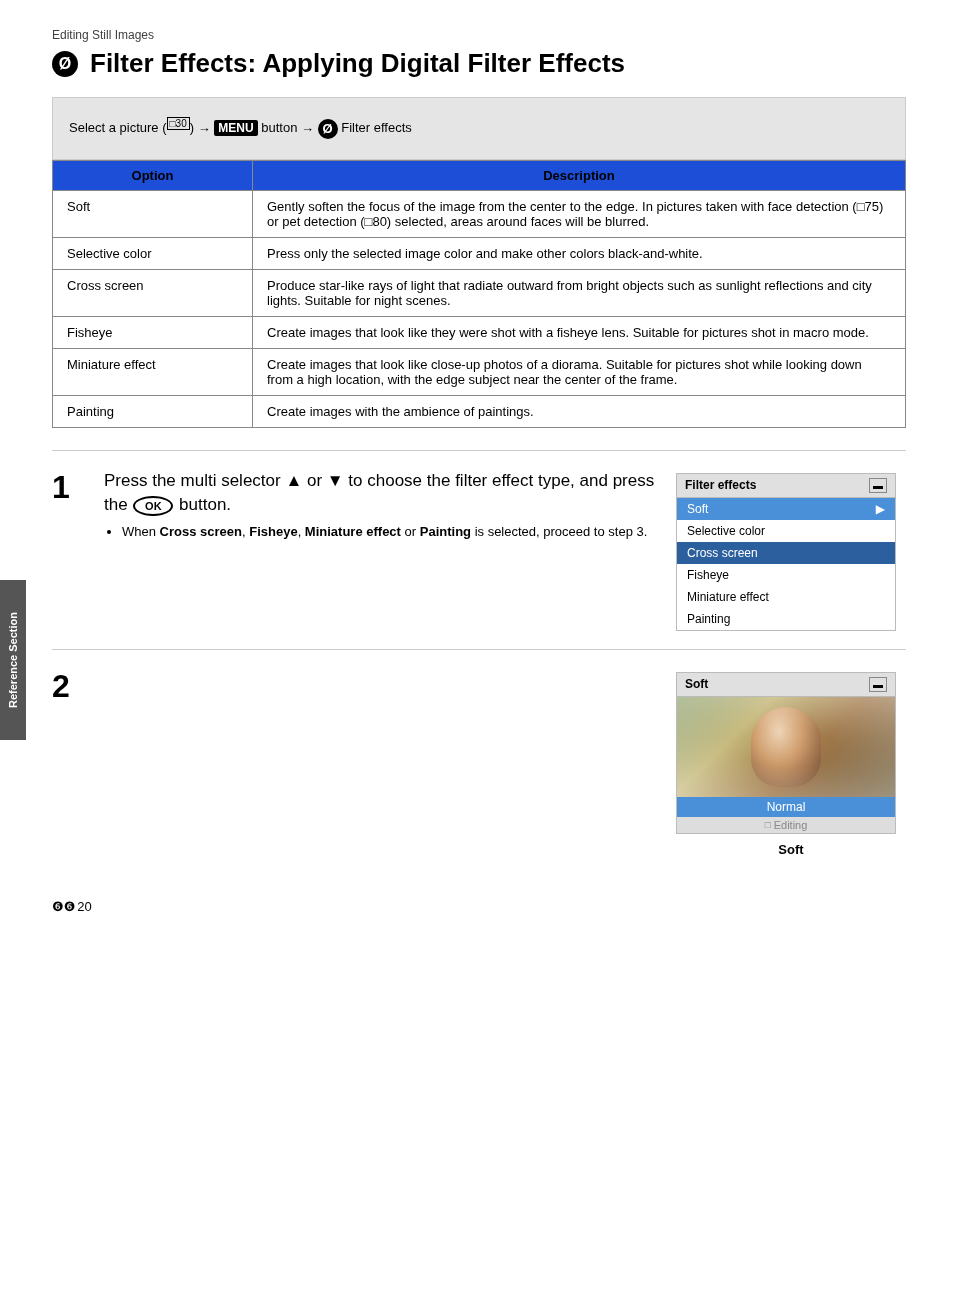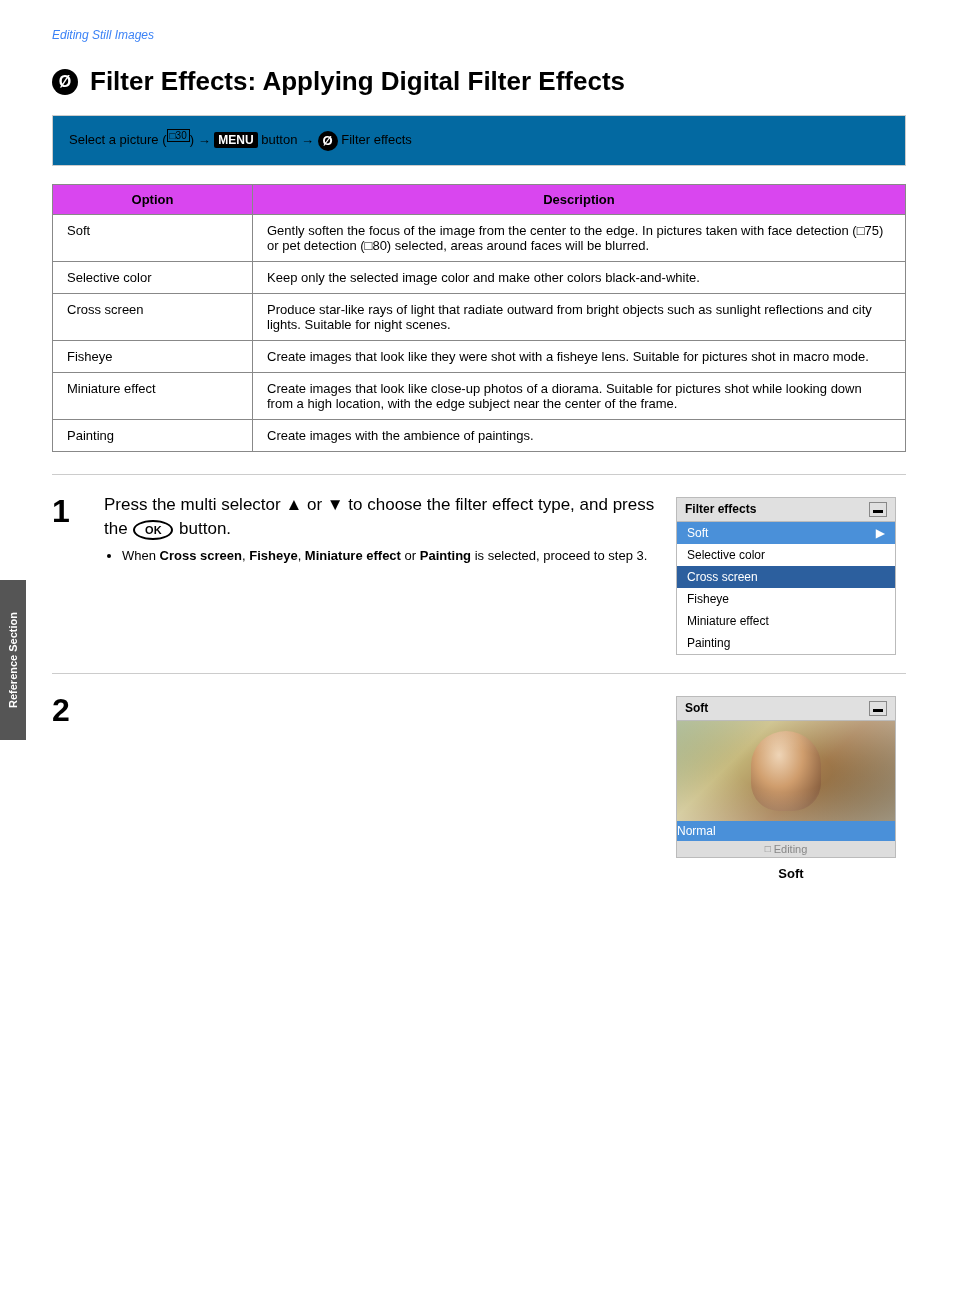--- a/index.html
+++ b/index.html
@@ -11,23 +11,22 @@
       width: 954px;
       min-height: 1314px;
       position: relative;
     }
     .page {
       padding: 28px 48px 28px 48px;
       position: relative;
     }
     .breadcrumb {
       font-size: 12px;
-      color: #3b82f6;
-      margin-bottom: 24px;
-      font-style: italic;
+      color: #404040;
+      margin-bottom: 6px;
     }
     .page-title {
       font-size: 26px;
       font-weight: bold;
       margin-bottom: 18px;
       display: flex;
       align-items: center;
       gap: 8px;
     }
     .filter-icon-circle {
@@ -38,43 +37,42 @@
       background: #000;
       color: #fff;
       text-align: center;
       line-height: 26px;
       font-size: 16px;
       font-weight: bold;
       margin-right: 4px;
     }
     .instruction-box {
       border: 1px solid #ccc;
-      padding: 14px 16px;
-      margin-bottom: 18px;
-      font-size: 13px;
-      background: #0369a1;
+      padding: 20px 16px;
+      font-size: 13px;
+      background: #e5e5e5;
     }
     .menu-sym {
       font-weight: bold;
       font-size: 12px;
       background: #000;
       color: #fff;
       padding: 1px 4px;
       border-radius: 2px;
     }
     
     .filter-table {
       width: 100%;
       border-collapse: collapse;
       margin-bottom: 22px;
       font-size: 13px;
     }
     .filter-table th {
       border: 1px solid #888;
-      background: #d946ef;
+      background: #1d4ed8;
       padding: 7px 14px;
       text-align: center;
       font-weight: bold;
     }
     .filter-table td {
       border: 1px solid #888;
       padding: 8px 14px;
       vertical-align: top;
     }
     .filter-table td:first-child {
@@ -211,21 +209,21 @@
       position: relative;
     }
     .soft-preview-blur {
       position: absolute;
       top: 0; left: 0; right: 0; bottom: 0;
       background: radial-gradient(ellipse at 50% 50%, transparent 30%, rgba(255,255,255,0.35) 100%);
     }
     .soft-normal-bar {
       background: #4a90d9;
       color: #fff;
-      text-align: left;
+      text-align: center;
       padding: 3px 0;
       font-size: 12px;
     }
     .soft-extent-bar {
       background: #ddd;
       color: #888;
       text-align: center;
       padding: 2px 0;
       font-size: 11px;
       display: flex;
@@ -293,21 +291,21 @@
         <th>Description</th>
       </tr>
     </thead>
     <tbody id="table-body">
     <tr>
           <td>Soft</td>
           <td>Gently soften the focus of the image from the center to the edge. In pictures taken with face detection (□75) or pet detection (□80) selected, areas around faces will be blurred.</td>
         </tr>
         <tr>
           <td>Selective color</td>
-          <td>Keep only the selected image color and make other colors black-and-white.</td>
+          <td>Press only the selected image color and make other colors black-and-white.</td>
         </tr>
         <tr>
           <td>Cross screen</td>
           <td>Produce star-like rays of light that radiate outward from bright objects such as sunlight reflections and city lights. Suitable for night scenes.</td>
         </tr>
         <tr>
           <td>Fisheye</td>
           <td>Create images that look like they were shot with a fisheye lens. Suitable for pictures shot in macro mode.</td>
         </tr>
         <tr>
@@ -371,14 +369,18 @@
             <span style="font-size:10px;">□</span>
             <span>Editing</span>
           </div>
         </div>
         <div class="soft-caption">Soft</div>
       </div>
     </div>
 
   </div>
 
+  <div class="footer">
+    <span style="font-size:13px;margin-right:2px;">❻❻</span>
+    <span>20</span>
+  </div>
 
 </div>
 
 </body></html>

